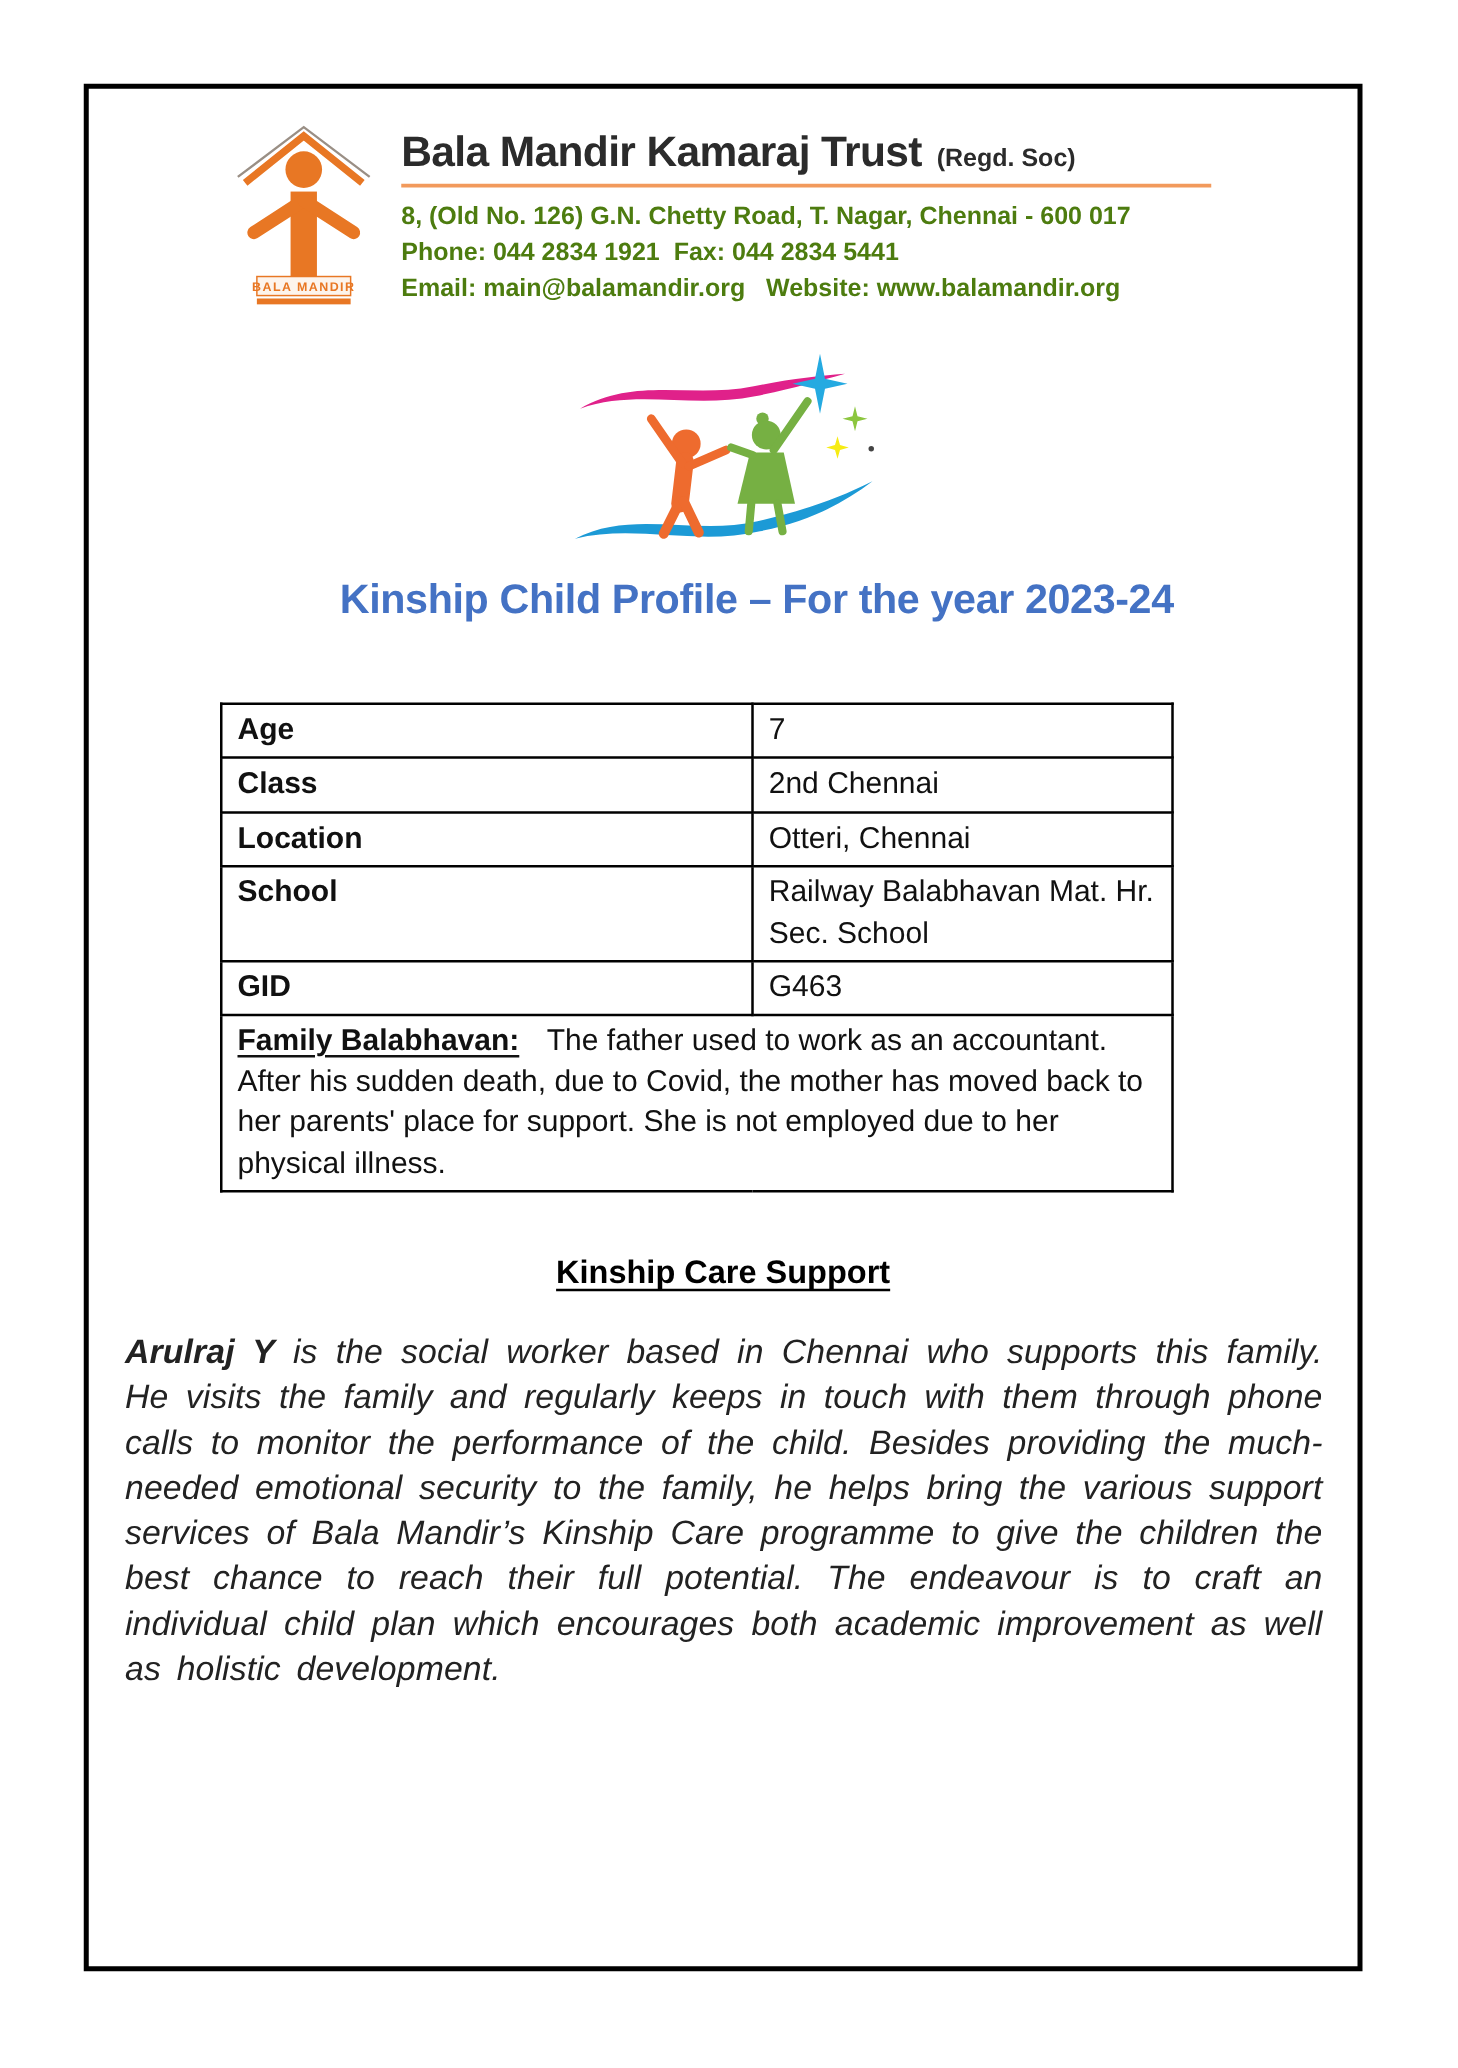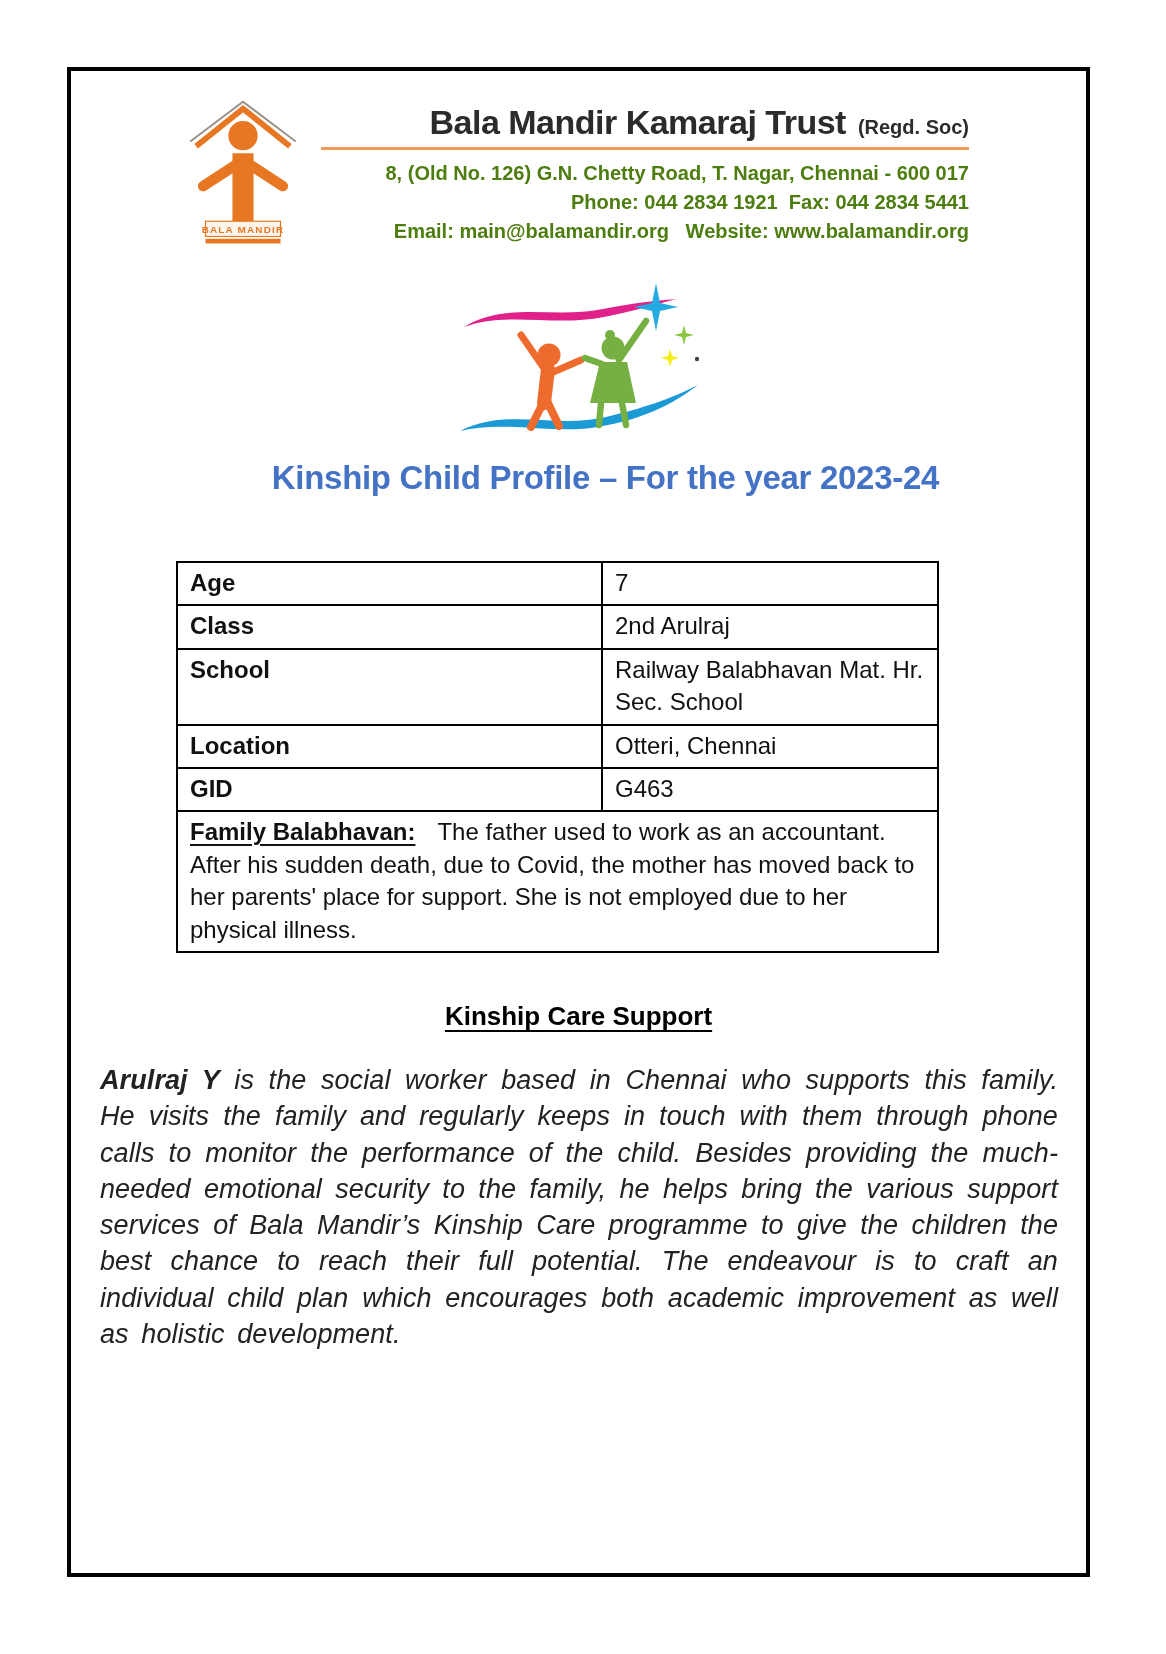--- a/index.html
+++ b/index.html
@@ -8,21 +8,21 @@
     font-family:"Liberation Sans",sans-serif;color:#111;
   }
   .frame{
     position:absolute;left:67px;top:67px;width:1023px;height:1510px;
     border:4px solid #000;box-sizing:border-box;background:#fff;
   }
 
   
   .header{display:flex;margin:26px 0 0 112px;gap:18px;align-items:flex-start;}
   .bm-logo{flex:0 0 auto;}
-  .header-text{padding-top:6px;text-align:right;}
+  .header-text{padding-top:6px;}
   .org-line{white-space:nowrap;color:#2b2b2b;letter-spacing:-.5px;}
   .org-name{font-size:34px;font-weight:bold;}
   .org-suffix{font-size:20px;font-weight:bold;margin-left:8px;letter-spacing:0;}
   .org-rule{height:3px;background:#f29a5c;width:648px;margin:5px 0 9px 0;}
   .addr-line{font-size:20px;font-weight:600;color:#4d7c0f;line-height:1.45;white-space:pre-wrap;}
 
   
   .kids-logo-wrap{text-align:center;margin-top:14px;}
 
   
@@ -143,29 +143,29 @@
   </div>
 
   <table class="profile">
     <tbody>
       <tr>
         <td class="lbl">Age</td>
         <td>7</td>
       </tr>
       <tr>
         <td class="lbl">Class</td>
-        <td>2nd Arulraj</td>
+        <td>2nd Chennai</td>
+      </tr>
+      <tr>
+        <td class="lbl">Location</td>
+        <td>Otteri, Chennai</td>
       </tr>
       <tr>
         <td class="lbl">School</td>
         <td>Railway Balabhavan Mat. Hr. Sec. School</td>
-      </tr>
-      <tr>
-        <td class="lbl">Location</td>
-        <td>Otteri, Chennai</td>
       </tr>
       <tr>
         <td class="lbl">GID</td>
         <td>G463</td>
       </tr>
       <tr>
         <td class="fb-cell" colspan="2">
           <span class="fb-label">Family Balabhavan:</span><span class="fb-gap"></span><span>The father used to work as an accountant. After his sudden death, due to Covid, the mother has moved back to her parents' place for support. She is not employed due to her physical illness.</span>
         </td>
       </tr>

